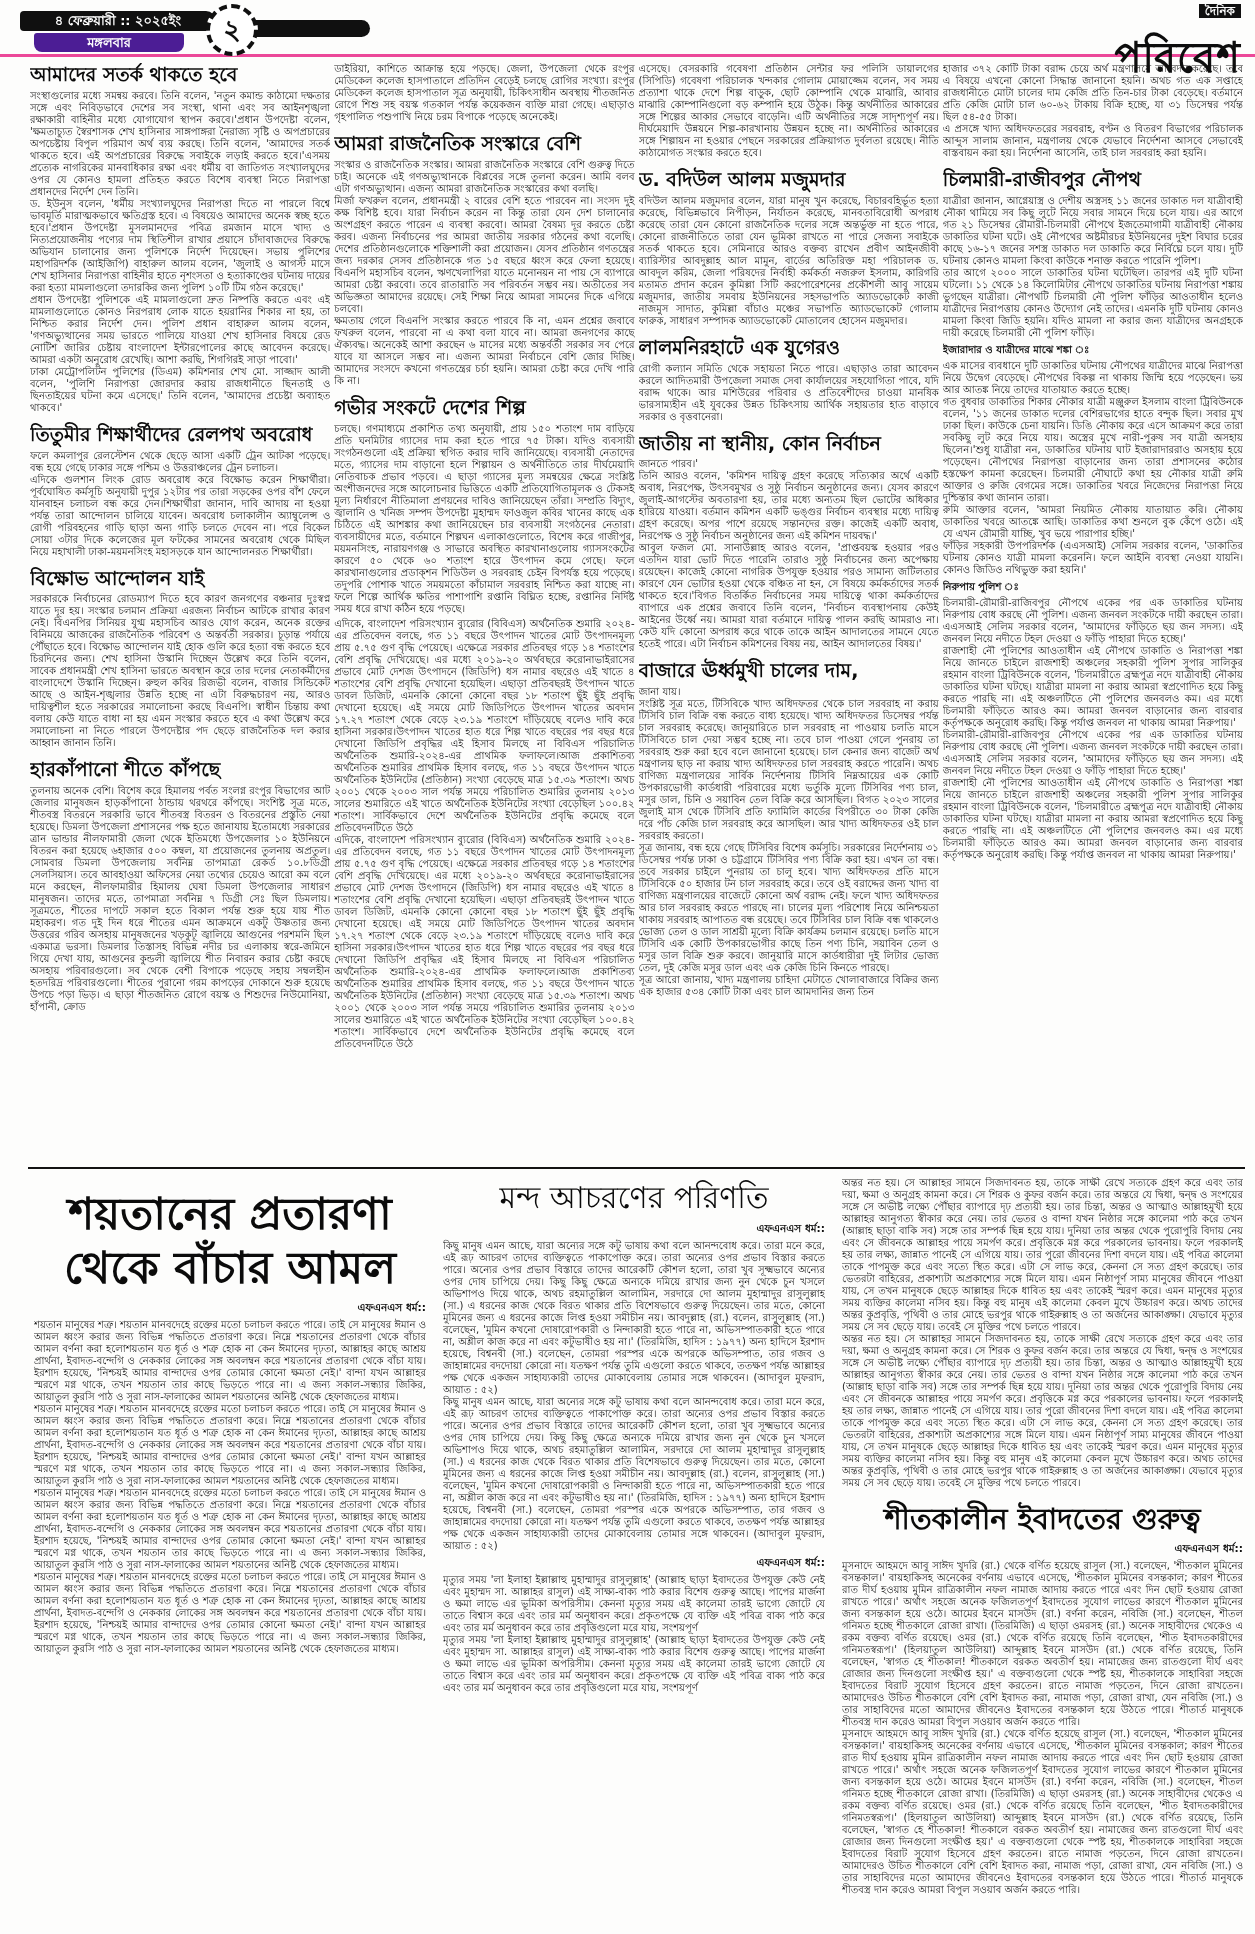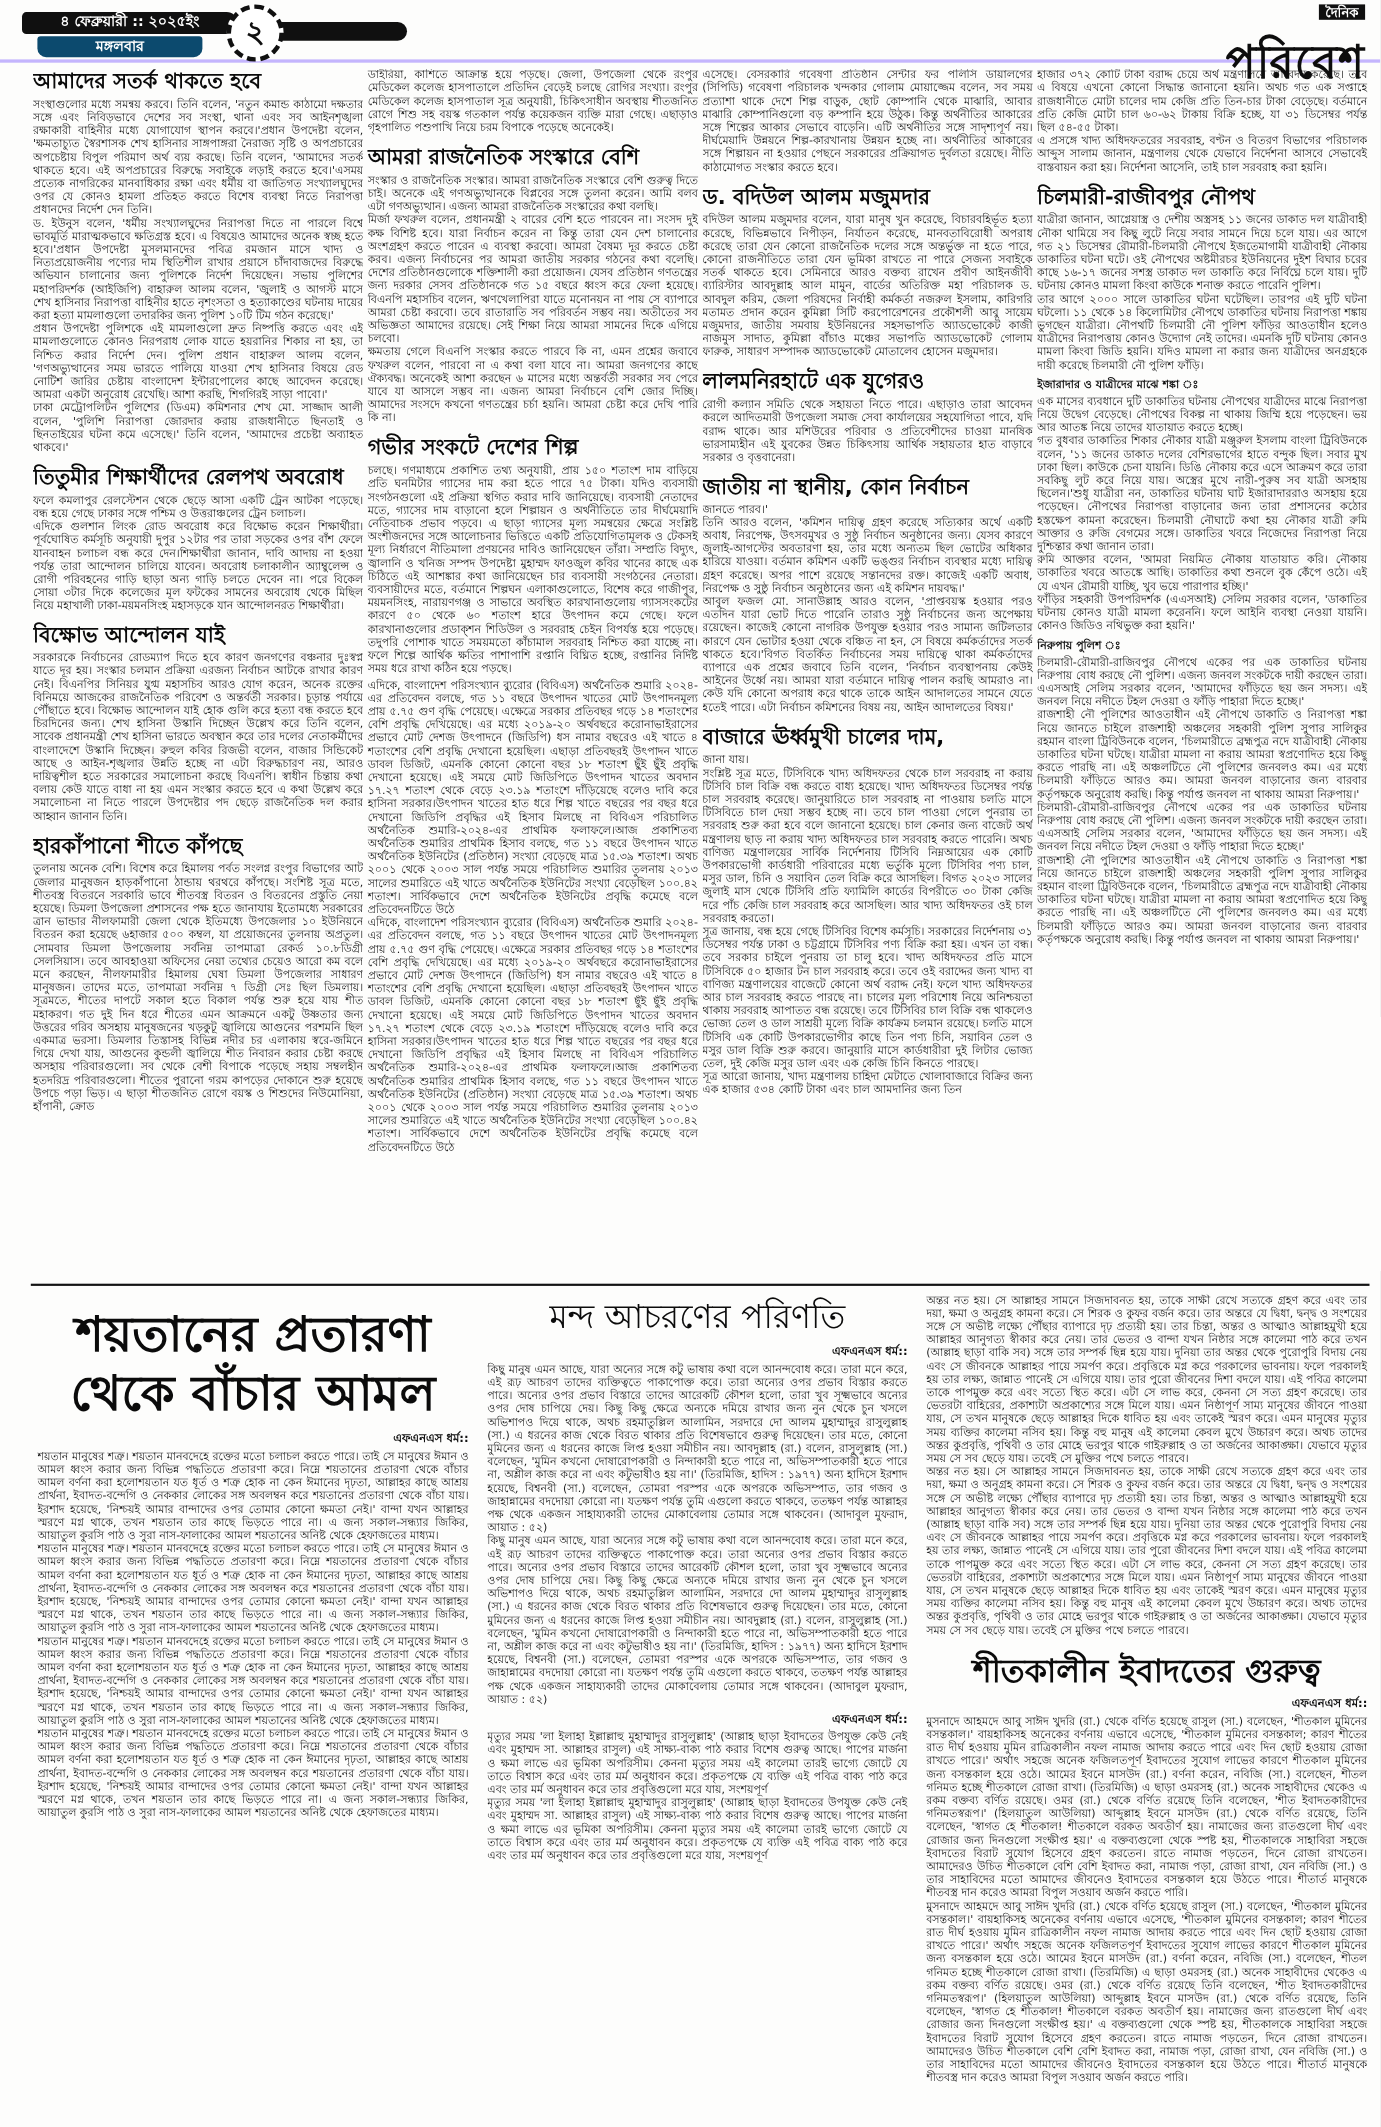--- a/index.html
+++ b/index.html
@@ -1,26 +1,26 @@
 <!DOCTYPE html>
 <html><head>
 <meta charset="utf-8">
 <style>
   html,body{margin:0;padding:0;background:#e8e8e8;}
   .page{position:relative;width:1255px;height:1934px;background:#fdfdfc;color:#111;
         font-family:"DejaVu Sans","Liberation Sans",sans-serif;overflow:hidden;margin:0 auto;}
   
-  header.masthead{position:relative;height:54px;border-bottom:3px solid #c4b5fd;}
+  header.masthead{position:relative;height:54px;border-bottom:3px solid #ec4899;}
   .date-block{position:absolute;left:6px;top:4px;width:380px;height:48px;}
   .date-bar{position:absolute;left:14px;top:7px;width:196px;height:20px;background:#101010;color:#fff;
             font-weight:bold;font-size:13px;line-height:20px;text-align:center;border-radius:4px 10px 2px 4px;}
   .page-circle{position:absolute;left:200px;top:0px;width:44px;height:44px;border:4px dashed #101010;
                border-radius:50%;background:#fff;color:#101010;font-weight:900;font-size:27px;
                line-height:44px;text-align:center;z-index:2;}
-  .day-bar{position:absolute;left:28px;top:29px;width:150px;height:19px;background:#0c4a6e;color:#fff;
+  .day-bar{position:absolute;left:28px;top:29px;width:150px;height:19px;background:#4c1d95;color:#fff;
            font-weight:bold;font-size:13px;line-height:19px;text-align:center;border-radius:3px 3px 8px 8px;}
   .tail-bar{position:absolute;left:246px;top:16px;width:118px;height:17px;background:#101010;border-radius:0 9px 9px 0;}
   .brand{position:absolute;right:14px;top:2px;text-align:right;line-height:1;}
   .brand-top{display:inline-block;background:#101010;color:#fff;font-weight:bold;font-size:12px;
              padding:1px 6px;margin-bottom:19px;}
   .brand-main{display:block;font-weight:900;font-size:40px;letter-spacing:1px;color:#0d0d0d;
               transform:scaleY(1.05);}
   
   #top-row{display:grid;grid-template-columns:repeat(4,1fr);gap:4px;
            padding:6px 12px 0 30px;height:1098px;overflow:hidden;}

